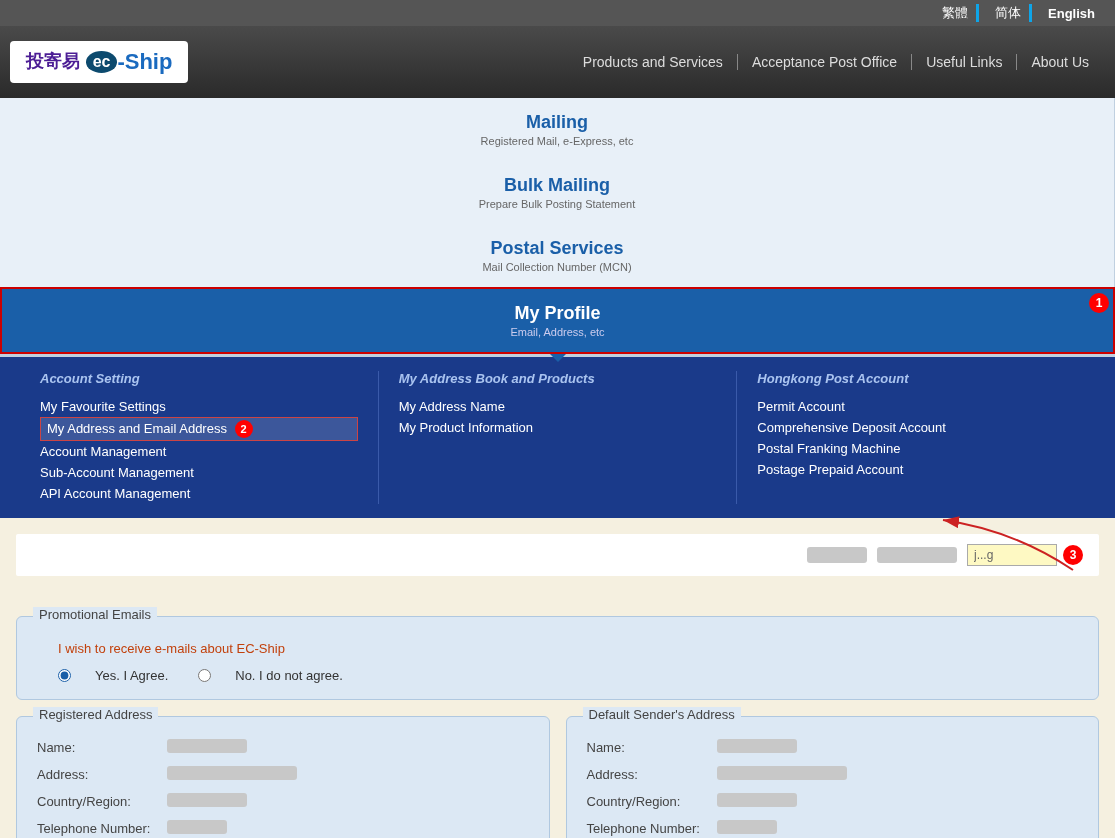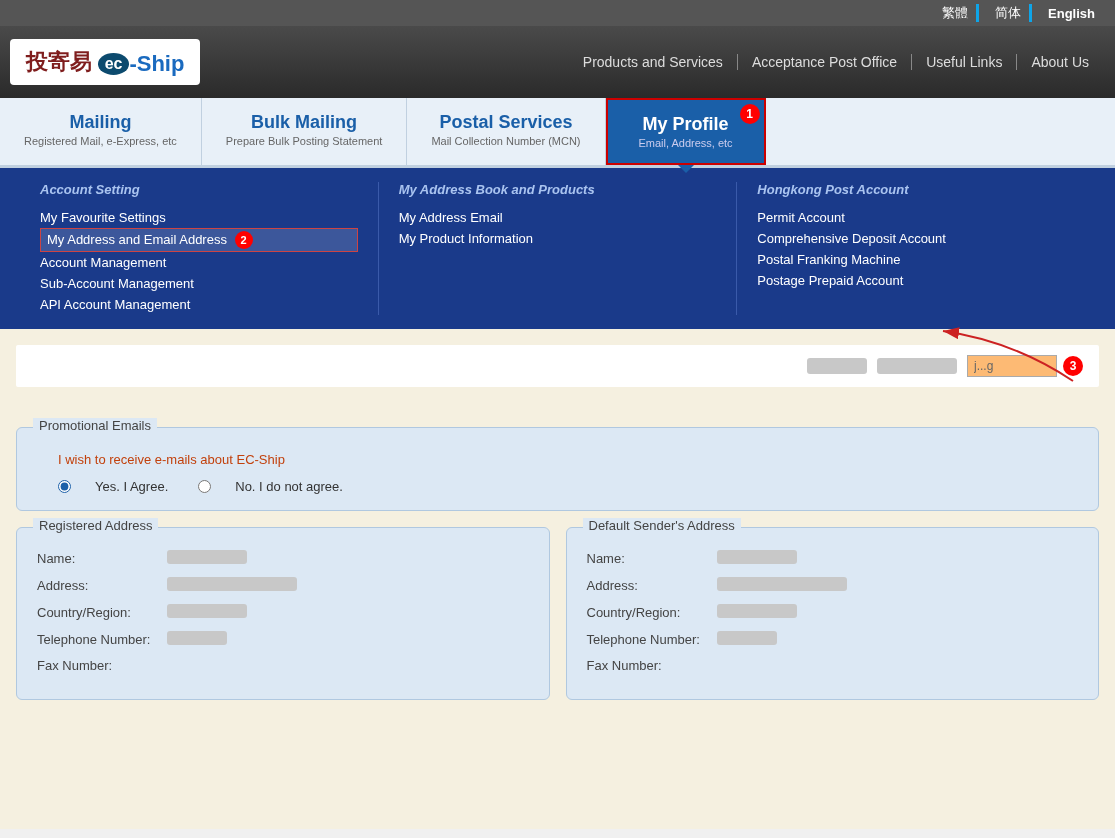--- a/index.html
+++ b/index.html
@@ -52,20 +52,21 @@
       padding: 0 14px;
       border-right: 1px solid #888;
     }
     .nav-links a:last-child { border-right: none; }
 
     
     .tabs-row {
       background: #e8f0f8;
       display: flex;
       border-bottom: 3px solid #c0d0e0;
+      flex-direction: column;
     }
     .tab {
       padding: 14px 24px;
       cursor: pointer;
       border-right: 1px solid #c0d0e0;
       min-width: 160px;
       text-align: center;
     }
     .tab .tab-title {
       font-size: 18px;
@@ -180,21 +181,21 @@
       display: inline-block;
       background: #c8c8c8;
       border-radius: 3px;
       height: 16px;
     }
     .blurred-sm { width: 60px; }
     .blurred-md { width: 80px; }
     .blurred-xl { width: 130px; }
     .username-input {
       border: 1px solid #aaa;
-      background: #fdba74;
+      background: #fef9c3;
       padding: 3px 6px;
       font-size: 12px;
       width: 90px;
       color: #666;
     }
     .badge-3 {
       display: inline-flex;
       align-items: center;
       justify-content: center;
       background: red;
@@ -288,21 +289,21 @@
 <body>
 
 <div class="top-bar">
   <a>繁體</a>
   <a>简体</a>
   <a class="active">English</a>
 </div>
 
 <div class="header">
   <div class="logo-area">
-    <span style="font-size:22px;font-weight:bold;color:#7f1d1d;margin-top:16px;">投寄易</span>
+    <span style="font-size:18px;font-weight:bold;color:#4c1d95;margin-top:16px;">投寄易</span>
     <span style="display:inline-flex;align-items:center;margin-left:2px;">
       <span style="background:#0c4a6e;color:white;border-radius:50%;padding:2px 7px;font-size:16px;font-weight:bold;">ec</span>
       <span style="color:#1a6abf;font-size:22px;font-weight:bold;">-Ship</span>
     </span>
   </div>
   <div class="nav-links">
     <a>Products and Services</a>
     <a>Acceptance Post Office</a>
     <a>Useful Links</a>
     <a>About Us</a>
@@ -336,21 +337,21 @@
     <a class="active-link">
       <span>My Address and Email Address</span>
       <span class="badge-inline">2</span>
     </a>
     <a>Account Management</a>
     <a>Sub-Account Management</a>
     <a>API Account Management</a>
   </div>
   <div class="dropdown-col">
     <div class="col-title">My Address Book and Products</div>
-    <a>My Address Email</a>
+    <a>My Address Name</a>
     <a>My Product Information</a>
   </div>
   <div class="dropdown-col">
     <div class="col-title">Hongkong Post Account</div>
     <a>Permit Account</a>
     <a>Comprehensive Deposit Account</a>
     <a>Postal Franking Machine</a>
     <a>Postage Prepaid Account</a>
   </div>
 </div>

